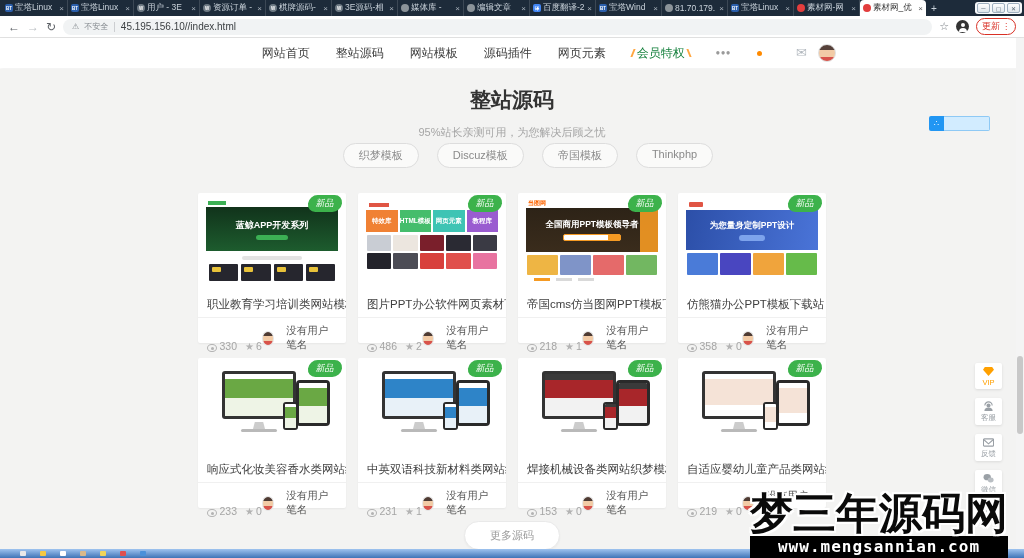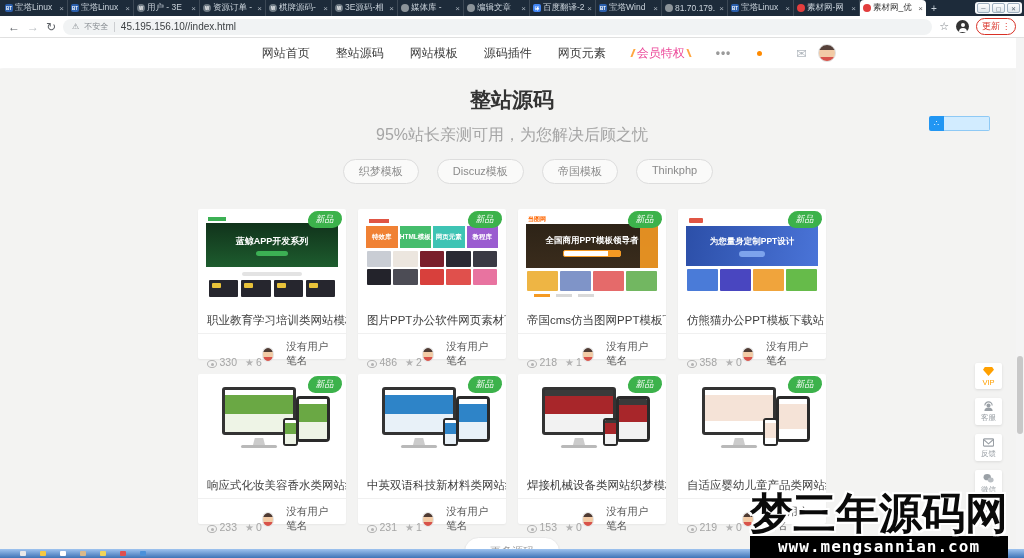--- a/index.html
+++ b/index.html
@@ -30,36 +30,36 @@
   .url-sep { color:#c4c7ca; }
   .url-text { color:#3c4043;text-align:right; }
   .star-icon { color:#80868b; font-size:11px; }
   .profile-icon { width:13px; height:13px; border-radius:50%; background:#333; position:relative; }
   .profile-icon::before { content:""; position:absolute; left:4.5px; top:2.5px; width:4px; height:4px; border-radius:50%; background:#fff; }
   .profile-icon::after { content:""; position:absolute; left:2.5px; top:7.5px; width:8px; height:4px; border-radius:4px 4px 0 0; background:#fff; }
   .update-pill { display:flex; align-items:center; gap:2px; border:1px solid #d93025; color:#d93025; border-radius:10px; padding:1px 5px; font-size:9px; }
   .pill-dots { font-size:8px; }
 
   
-  .site-nav { height:30px; background:#fff; display:flex; align-items:center; justify-content:center; gap:26px; font-size:12px; color:#404040; position:relative; box-shadow:0 1px 3px rgba(0,0,0,.07); }
+  .site-nav { height:30px; background:#fff; display:flex; align-items:center; justify-content:center; gap:26px; font-size:12px; color:#404040; position:relative; box-shadow:0 1px 3px rgba(0,0,0,.07);font-family:Liberation Serif, serif; }
   .site-nav .nav-item { cursor:pointer; }
-  .nav-vip { color:#ec4899; display:flex; align-items:center; gap:3px; }
+  .nav-vip { color:#15803d; display:flex; align-items:center; gap:3px; }
   .deco { display:inline-block; width:2px; height:8px; background:#ffa640; }
   .deco.l { transform:skewX(-22deg); } .deco.r { transform:skewX(22deg); }
   .nav-more { color:#9a9a9a; font-weight:bold; letter-spacing:1px; }
   .nav-dot { width:5px; height:5px; border-radius:50%; background:#ff8a00; }
   .nav-right { position:absolute; right:188px; display:flex; align-items:center; gap:11px; }
   .mail-icon { color:#b4bac0; font-size:13px; }
   .nav-avatar { width:18px; height:18px; border-radius:50%; border:1px solid #e0e0e0; background:linear-gradient(#56413a 0 32%, #f2cba6 32% 72%, #d8534a 72%); }
 
   
   .content { position:absolute; top:69px; left:0; right:0; bottom:0; background:#f3f3f2; overflow:hidden; }
   .page-title { text-align:center; font-size:21px; font-weight:bold; color:#333; margin-top:17px; }
-  .subtitle { text-align:center; font-size:16px; color:#a5a5a5; margin-top:11px; }
-  .filters { display:flex; justify-content:center; gap:18px; margin-top:13px;padding-left:32px; }
+  .subtitle { text-align:center; font-size:11px; color:#a5a5a5; margin-top:11px; }
+  .filters { display:flex; justify-content:center; gap:18px; margin-top:3px;padding-left:32px; }
   .filter-pill { border:1px solid #ddd; border-radius:13px; padding:4px 15px; font-size:11px; color:#8a8a8a; background:rgba(255,255,255,.55); cursor:pointer; }
 
   .grid { width:628px; margin:25px auto 0; display:grid; grid-template-columns:repeat(4,148px); gap:15px 12px; }
   .card { background:#fff; border-radius:2px; box-shadow:0 1px 2px rgba(0,0,0,.05); height:150px; position:relative; }
   .thumb { height:92px; margin:6px 8px 0; position:relative; background:#fff; overflow:hidden; }
   .badge { position:absolute; top:2px; right:4px; background:#3cb24b; color:#fff; font-size:9px; padding:2px 8px; border-radius:9px; transform:skewX(-8deg); z-index:3; }
   .card-title { padding:6px 9px 5px; font-size:11.5px; color:#404040; white-space:nowrap; overflow:hidden; border-bottom:1px solid #f0f0f0; }
   .card-stats { display:flex; align-items:flex-end; padding:6px 9px; font-size:10.5px; color:#a5a5a5; }
   .eye { display:inline-block; width:11px; height:8px; border:1px solid #b3b3b3; border-radius:50%; position:relative; margin-right:3px; vertical-align:-1px; }
   .eye::after { content:""; position:absolute; left:3px; top:1.5px; width:3px; height:3px; border-radius:50%; background:#b3b3b3; }

